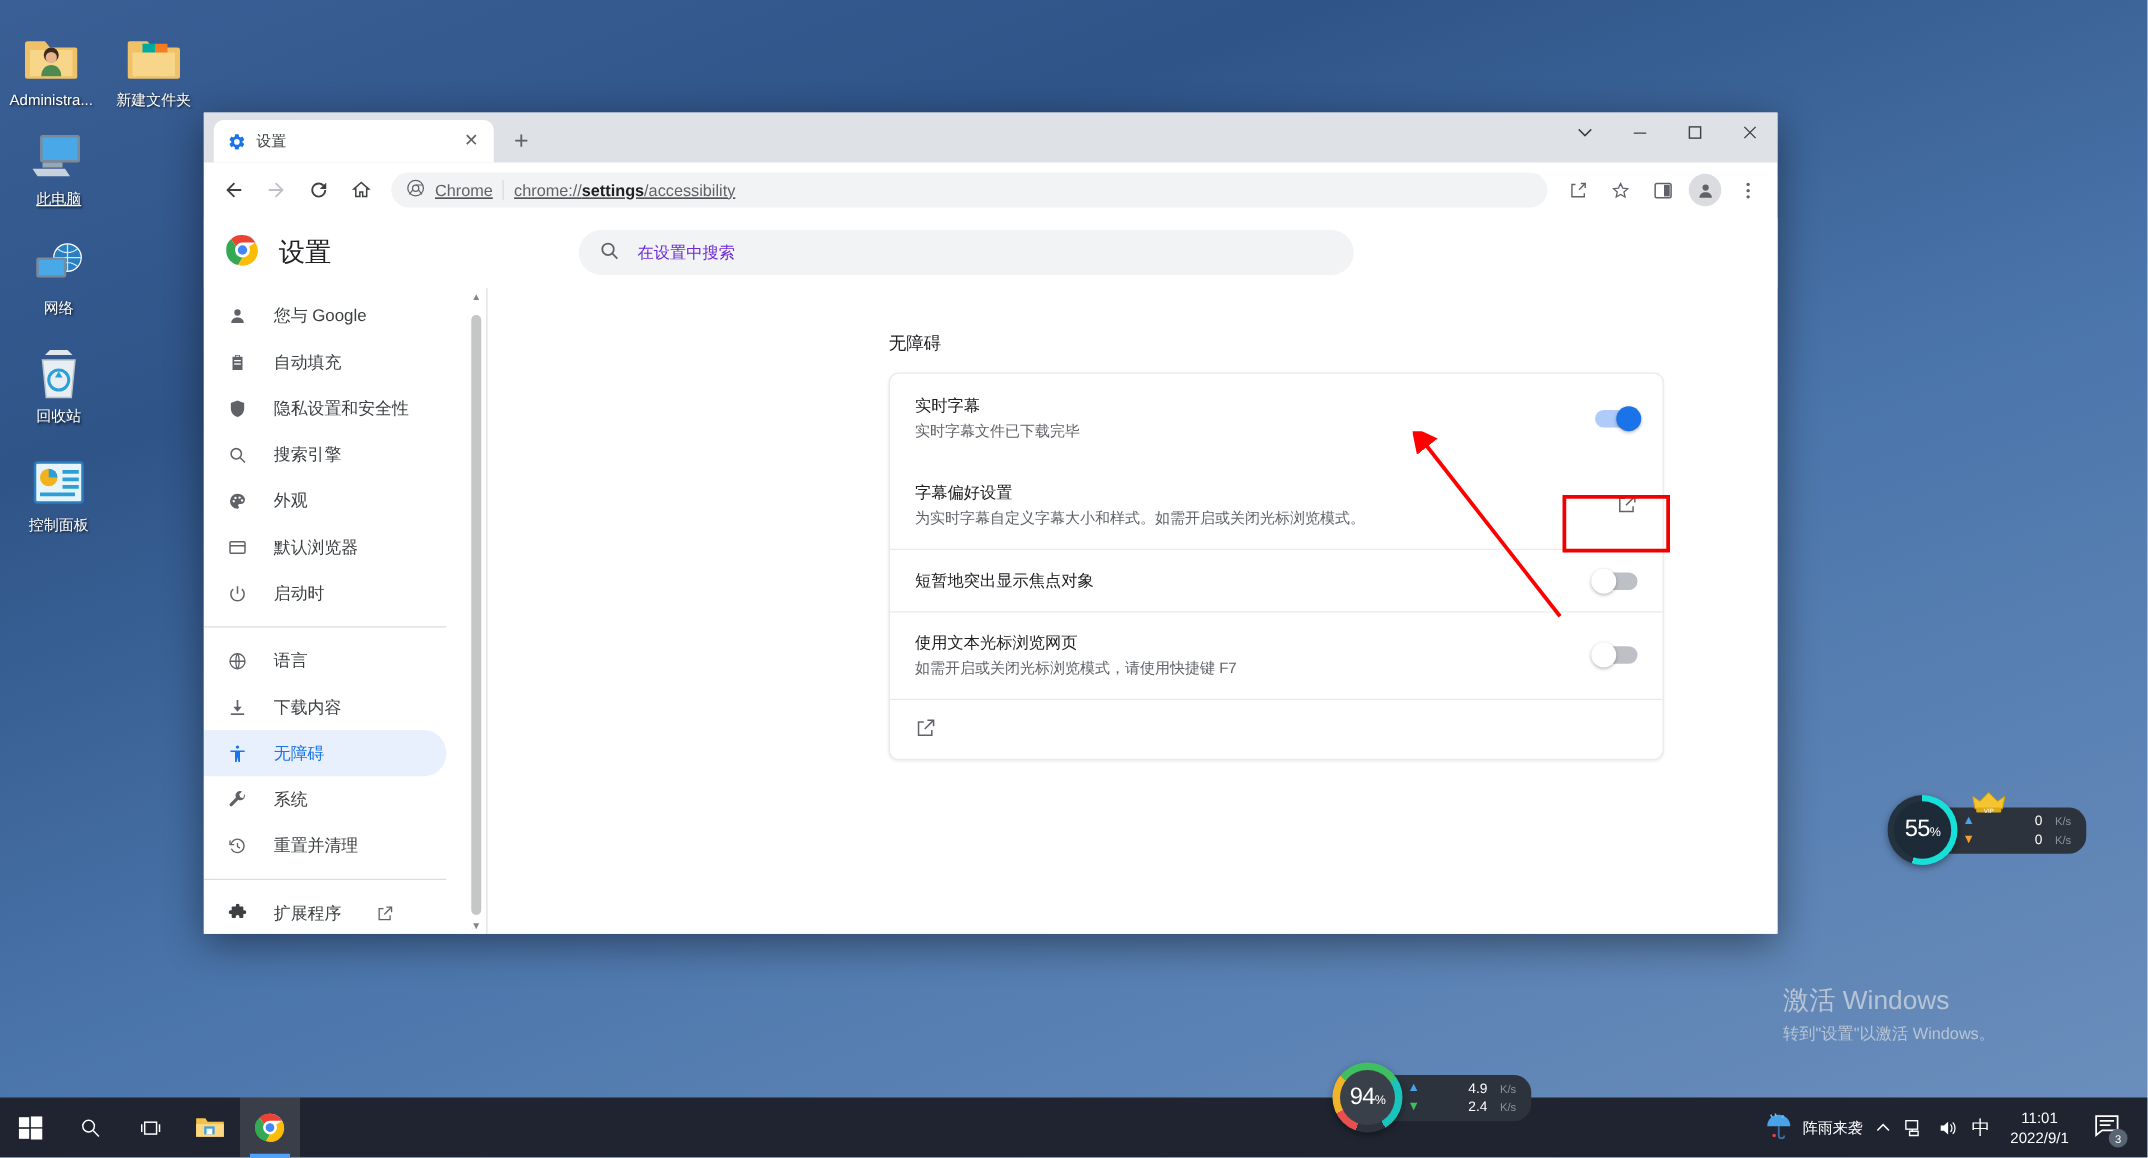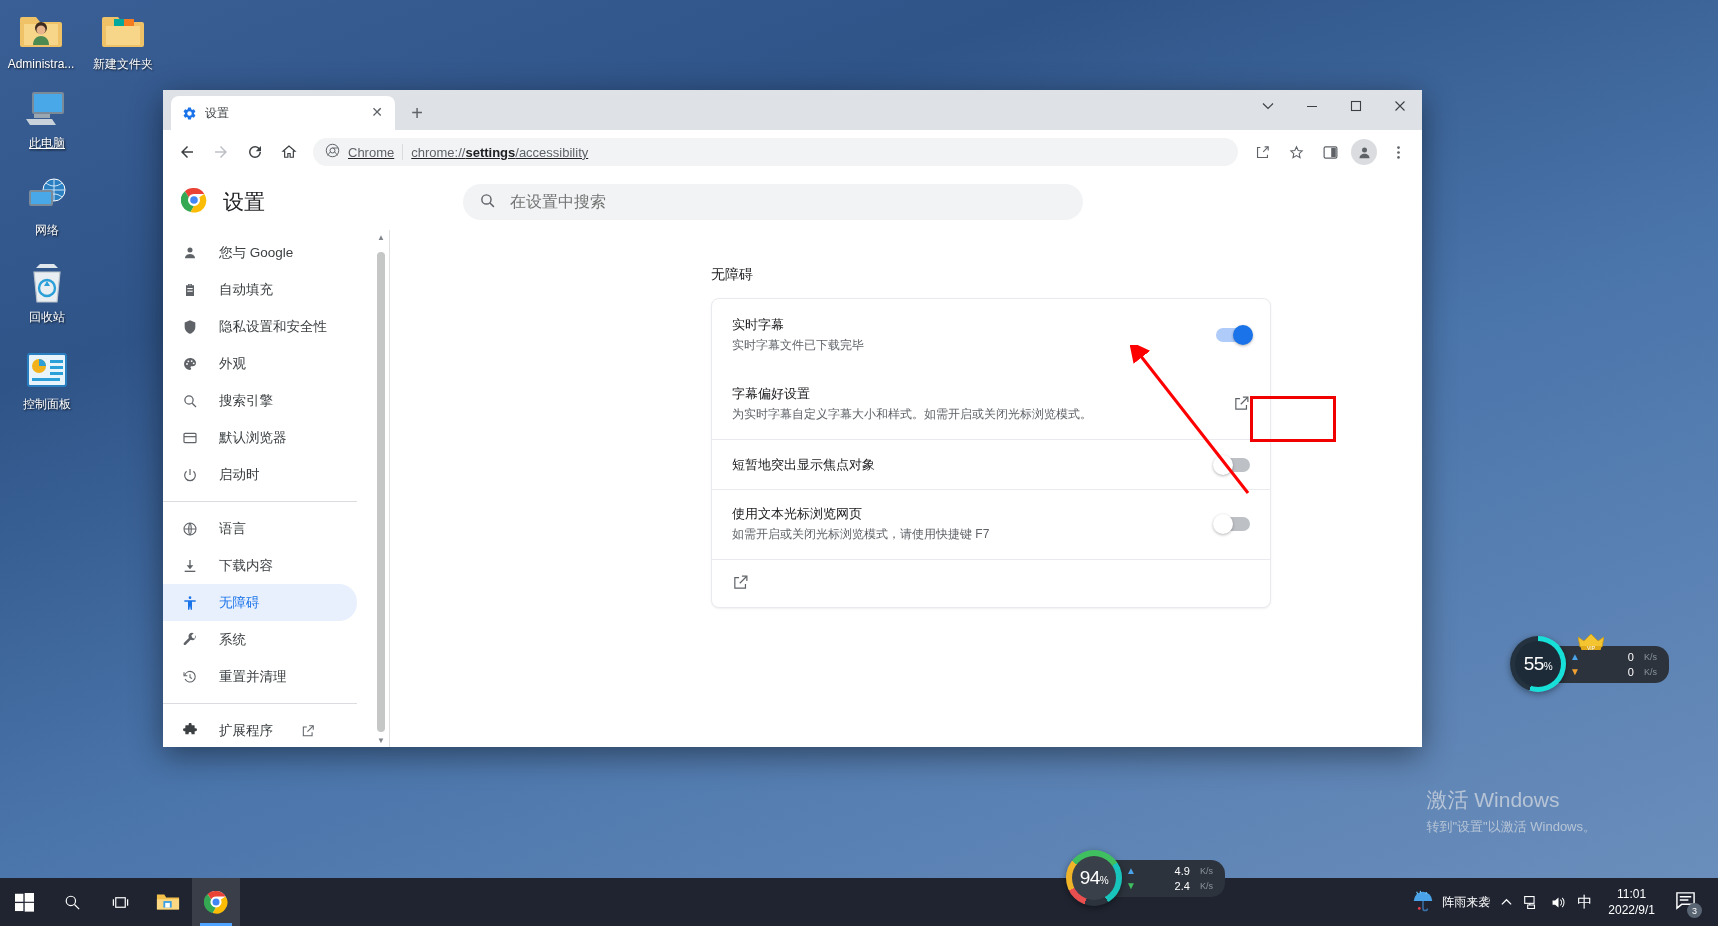--- a/index.html
+++ b/index.html
@@ -6,21 +6,21 @@
   html, body {
     width: 1718px; height: 926px; overflow: hidden;
     font-family: "Liberation Sans", "DejaVu Sans", sans-serif;
   }
   body {
     background: linear-gradient(160deg, #3a5f96 0%, #2f5488 25%, #4a75ab 55%, #6d90bd 100%);
     position: relative;
   }
 
   
-  .desktop-icons { position: absolute; top: 6px; left: 0; width: 160px; }
+  .desktop-icons { position: absolute; top: 22px; left: 0; width: 160px; }
   .dicon { width: 78px; text-align: center; color: #fff; font-size: 12px;
            text-shadow: 1px 1px 2px rgba(0,0,0,.8); line-height: 14px; }
   .dicon .glyph { height: 48px; display: flex; align-items: center; justify-content: center; margin-bottom: 3px; }
   .dicon .lbl { display: block; word-break: break-all; }
   .row-top { display: flex; gap: 8px; margin-left: 4px; }
 
   
   .chrome-window {
     position: absolute; left: 163px; top: 90px; width: 1259px; height: 657px;
     background: #fff; box-shadow: 0 8px 30px rgba(0,0,0,.45);
@@ -61,21 +61,21 @@
   
   .settings-header {
     position: absolute; top: 0; left: 0; right: 0; height: 56px; display: flex; align-items: center;
     background: #fff; z-index: 3;
   }
   .settings-brand { display: flex; align-items: center; gap: 16px; padding-left: 18px; width: 210px; }
   .settings-brand .title { font-size: 21px; color: #202124; }
   .search-wrap { flex: 1; display: flex; justify-content: flex-start; padding-left: 90px; }
   .searchbox {
     width: 620px; height: 36px; background: #f1f3f4; border-radius: 18px; display: flex; align-items: center;
-    padding: 0 16px; gap: 14px; color: #737373; font-size: 16px; cursor: text;
+    padding: 0 16px; gap: 14px; color: #6d28d9; font-size: 13px; cursor: text;
   }
 
   .sidebar {
     width: 210px; padding-top: 60px; background: #fff; position: relative; overflow: hidden; flex-shrink: 0;
   }
   .nav-item {
     height: 37px; display: flex; align-items: center; gap: 20px; padding-left: 18px;
     color: #3c4043; font-size: 13.5px; cursor: pointer; border-radius: 0 18px 18px 0; margin-right: 16px;
   }
   .nav-item .nicon { width: 18px; height: 18px; display: flex; align-items: center; justify-content: center; color: #5f6368; }
@@ -89,21 +89,21 @@
   }
   .scroll-arrow { width: 14px; height: 14px; display: flex; align-items: center; justify-content: center; color: #80868b; font-size: 8px; }
   .scroll-arrow.bottom { position: absolute; bottom: 0; }
   .scroll-thumb { position: absolute; top: 22px; left: 3px; width: 8px; height: 480px; background: #c4c7c5; border-radius: 4px; }
   .vsep { position: absolute; left: 226px; top: 56px; bottom: 0; width: 1px; background: #e0e0e0; z-index: 2; }
 
   
   .main-pane { flex: 1; padding-top: 56px; background: #fff; overflow: hidden; position: relative; }
   .section-title { font-size: 14px; color: #202124; margin: 36px 0 14px 338px; }
   .card {
-    margin-left: 338px; width: 560px; background: #fff; border: 1px solid #e8eaed;
+    margin-left: 338px; width: 620px; background: #fff; border: 1px solid #e8eaed;
     border-radius: 8px; box-shadow: 0 1px 2px rgba(60,64,67,.08);
   }
   .card-row { display: flex; align-items: center; padding: 14px 20px; min-height: 46px; }
   .card-row + .card-row.bordered { border-top: 1px solid #e8eaed; }
   .row-text { flex: 1; }
   .row-title { font-size: 13px; color: #202124; line-height: 19px; }
   .row-sub { font-size: 12px; color: #5f6368; margin-top: 3px; line-height: 17px; }
   .toggle { width: 34px; height: 14px; border-radius: 7px; position: relative; cursor: pointer; }
   .toggle.on { background: #aecbfa; }
   .toggle.off { background: #bdc1c6; }
@@ -411,38 +411,38 @@
       <div class="nav-item">
         <span class="nicon">
           <svg width="16" height="16" viewBox="0 0 24 24" fill="#5f6368">
               <path d="M12 2l8 3.2v6.3c0 5-3.4 9.5-8 10.5-4.6-1-8-5.5-8-10.5V5.2z"></path>
             </svg>
         </span>
         <span>隐私设置和安全性</span>
       </div>
       <div class="nav-item">
         <span class="nicon">
+          <svg width="16" height="16" viewBox="0 0 24 24" fill="none" stroke="#5f6368" stroke-width="1.9">
+              <circle cx="10.5" cy="10.5" r="6.2"></circle>
+              <path d="M15.3 15.3L21 21"></path>
+            </svg>
+        </span>
+        <span>搜索引擎</span>
+      </div>
+      <div class="nav-item">
+        <span class="nicon">
           <svg width="16" height="16" viewBox="0 0 24 24" fill="#5f6368">
               <path d="M12 3a9 9 0 000 18c1 0 1.7-.8 1.7-1.7 0-.5-.2-.9-.5-1.2-.3-.3-.5-.7-.5-1.1 0-.9.8-1.7 1.7-1.7H16a5 5 0 005-5c0-3.9-4-7.3-9-7.3z"></path>
               <circle cx="7.5" cy="12" r="1.4" fill="#fff"></circle>
               <circle cx="9.5" cy="8" r="1.4" fill="#fff"></circle>
               <circle cx="14.5" cy="7.6" r="1.4" fill="#fff"></circle>
               <circle cx="17.5" cy="11" r="1.4" fill="#fff"></circle>
             </svg>
         </span>
         <span>外观</span>
-      </div>
-      <div class="nav-item">
-        <span class="nicon">
-          <svg width="16" height="16" viewBox="0 0 24 24" fill="none" stroke="#5f6368" stroke-width="1.9">
-              <circle cx="10.5" cy="10.5" r="6.2"></circle>
-              <path d="M15.3 15.3L21 21"></path>
-            </svg>
-        </span>
-        <span>搜索引擎</span>
       </div>
       <div class="nav-item">
         <span class="nicon">
           <svg width="16" height="16" viewBox="0 0 24 24" fill="none" stroke="#5f6368" stroke-width="1.8">
               <rect x="3" y="5" width="18" height="14" rx="1.5"></rect>
               <path d="M3 10h18"></path>
             </svg>
         </span>
         <span>默认浏览器</span>
       </div>

